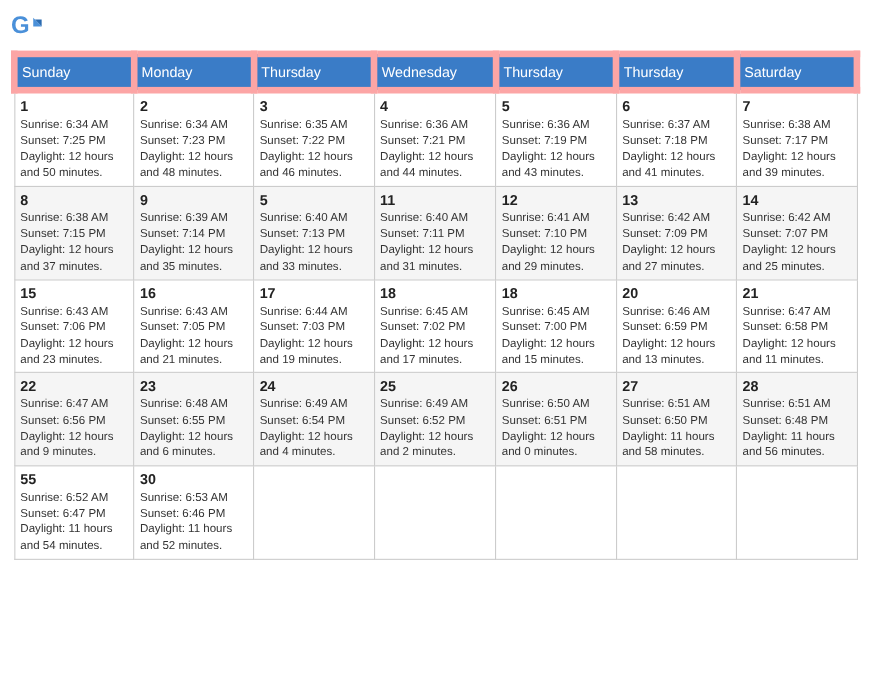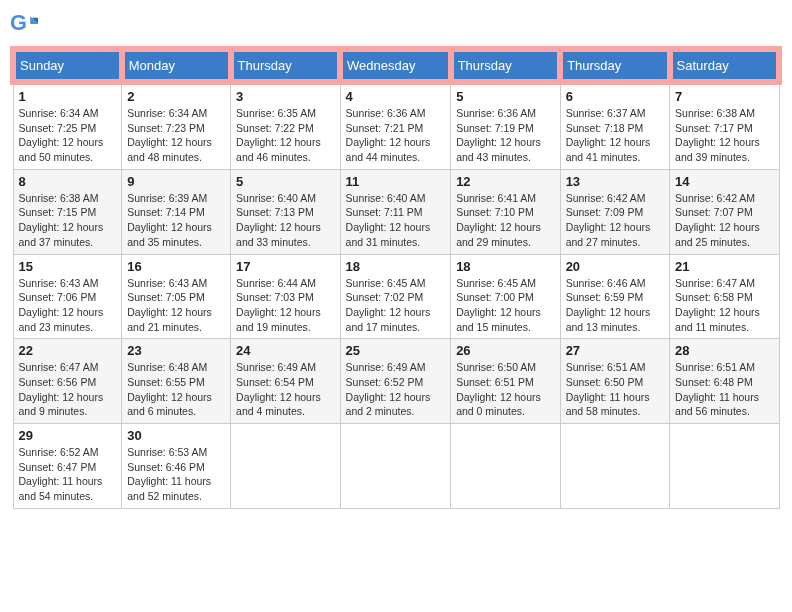--- a/index.html
+++ b/index.html
@@ -237,21 +237,21 @@
           <span class="day-number">27</span>
           <div class="day-info">Sunrise: 6:51 AM<br>Sunset: 6:50 PM<br>Daylight: 11 hours and 58 minutes.</div>
         </td>
         <td>
           <span class="day-number">28</span>
           <div class="day-info">Sunrise: 6:51 AM<br>Sunset: 6:48 PM<br>Daylight: 11 hours and 56 minutes.</div>
         </td>
       </tr>
       <tr>
         <td>
-          <span class="day-number">29</span>
+          <span class="day-number">55</span>
           <div class="day-info">Sunrise: 6:52 AM<br>Sunset: 6:47 PM<br>Daylight: 11 hours and 54 minutes.</div>
         </td>
         <td>
           <span class="day-number">30</span>
           <div class="day-info">Sunrise: 6:53 AM<br>Sunset: 6:46 PM<br>Daylight: 11 hours and 52 minutes.</div>
         </td>
         <td class="empty-cell"></td>
         <td class="empty-cell"></td>
         <td class="empty-cell"></td>
         <td class="empty-cell"></td>

